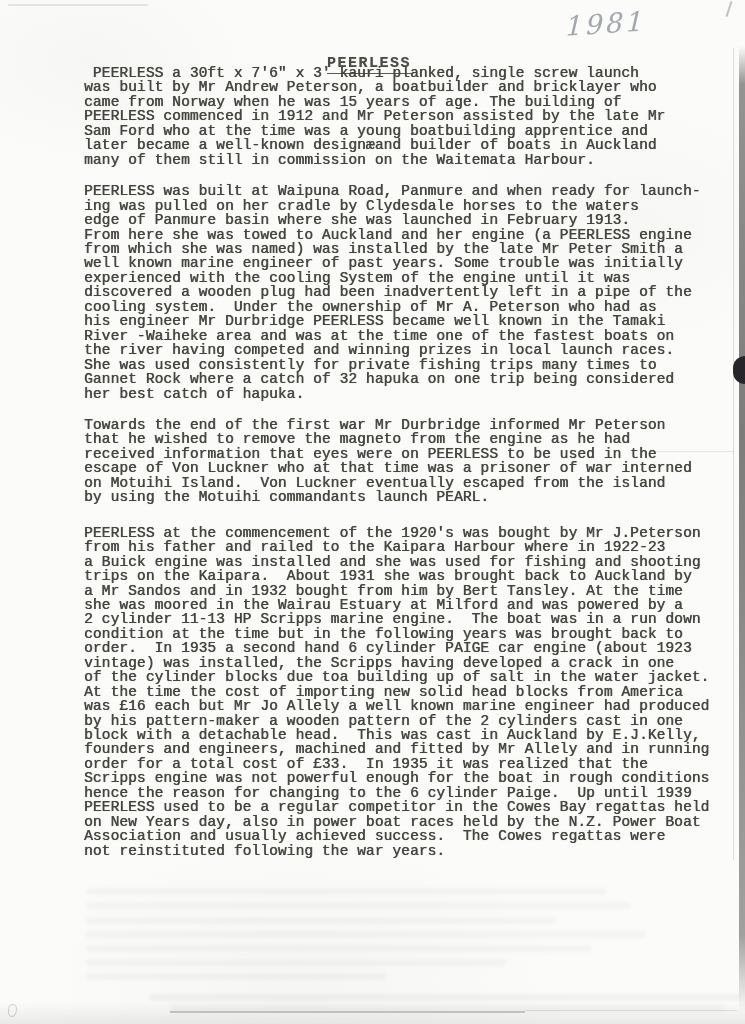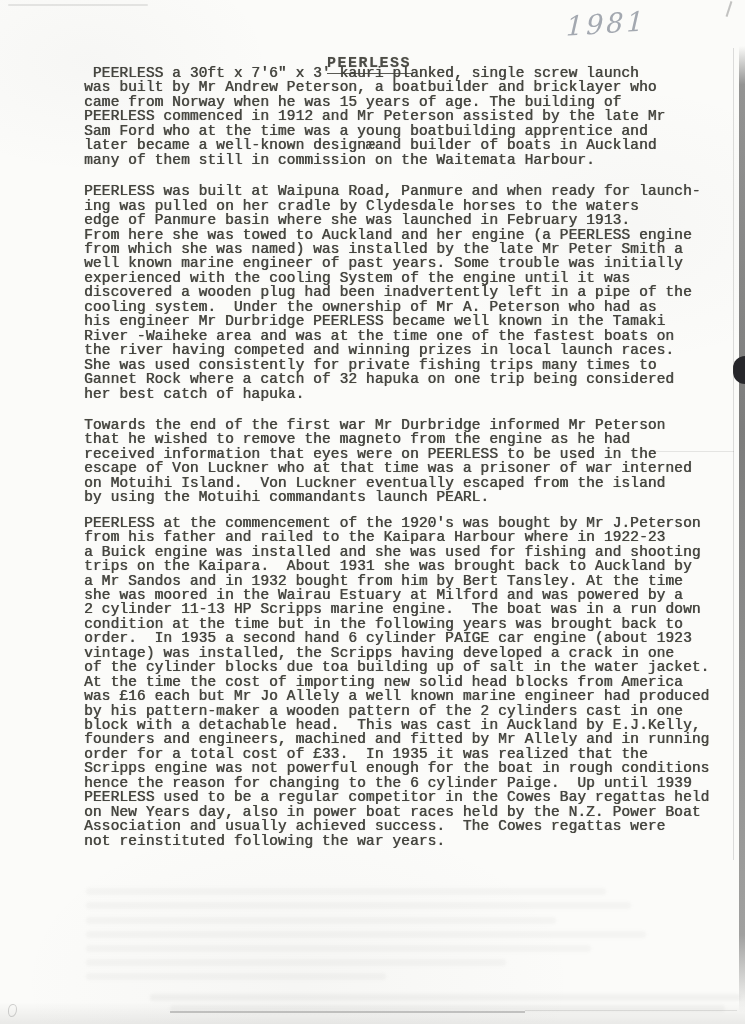--- a/index.html
+++ b/index.html
@@ -25,21 +25,21 @@
     text-shadow:0 0 0.8px rgba(76,76,70,0.5);
   }
   .text-block{position:absolute;left:84px;top:66px;width:650px;}
   .para{
     margin:0 0 16px 0;white-space:pre;
     font-size:14.6px;line-height:14.45px;letter-spacing:0.05px;
     color:#45453f;
     text-shadow:0.5px 0 0 rgba(70,70,64,0.8), 0 0 1px rgba(70,70,64,0.3);
   }
   .para.gap-md{margin-bottom:17px;}
-  .para.gap-lg{margin-bottom:11px;}
+  .para.gap-lg{margin-bottom:21px;}
   
   .artifact{position:absolute;pointer-events:none;}
   .edge-right{
     left:739px;top:46px;width:6px;height:966px;
     background:linear-gradient(to bottom, transparent, rgba(45,45,45,0.5) 4%, rgba(40,40,40,0.6) 40%, rgba(50,50,50,0.45) 92%, transparent);
   }
   .edge-notch{
     left:733px;top:356px;width:12px;height:28px;background:#26262a;
     border-radius:14px 0 0 14px;
   }

